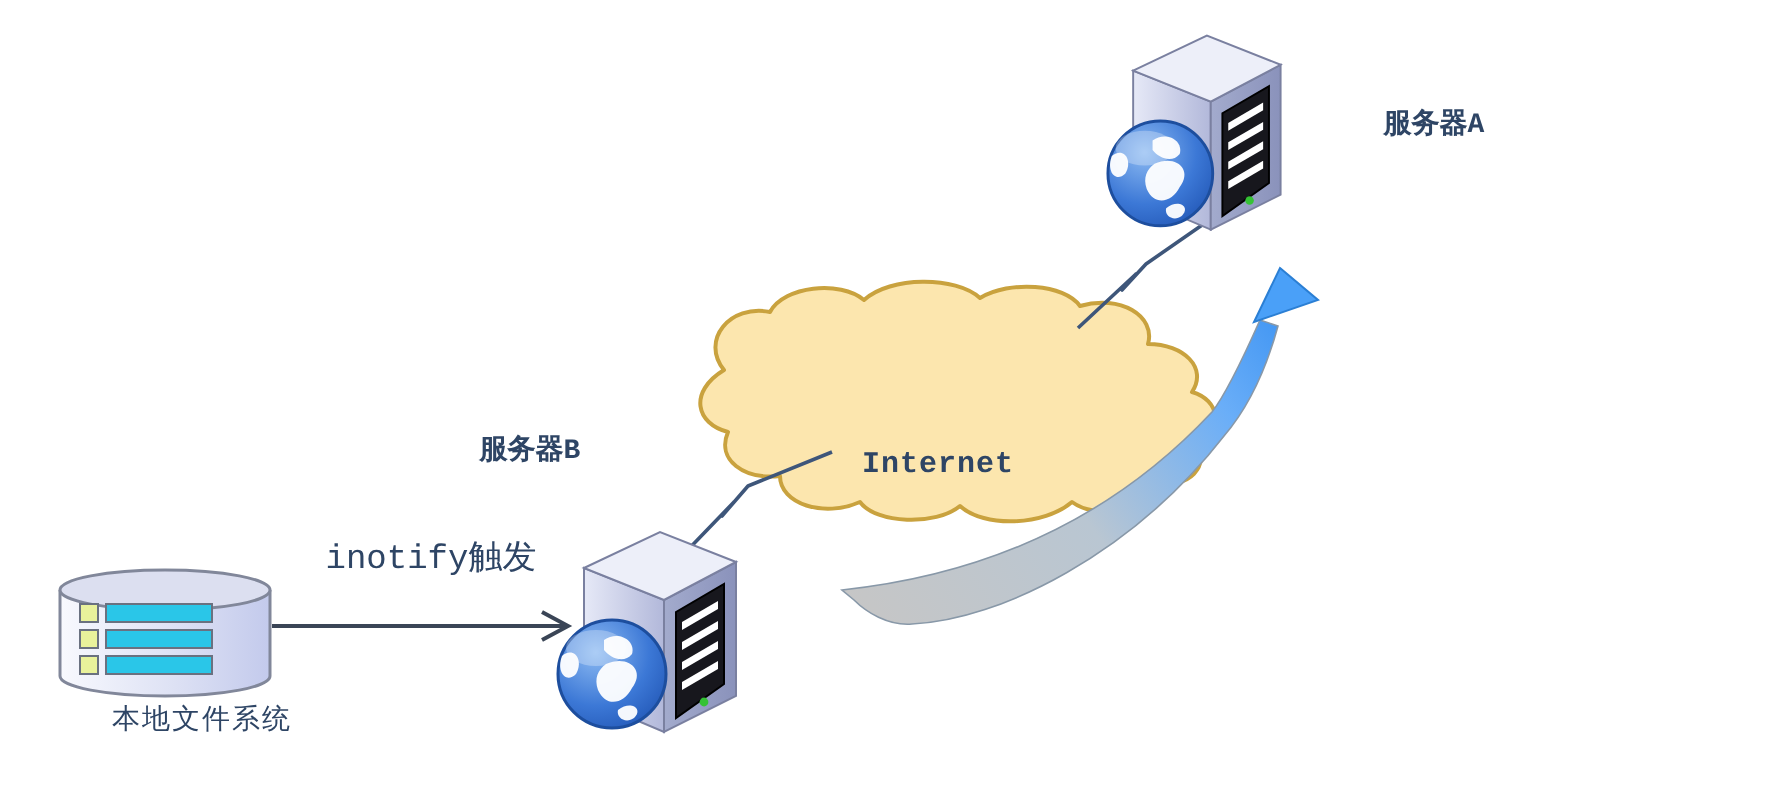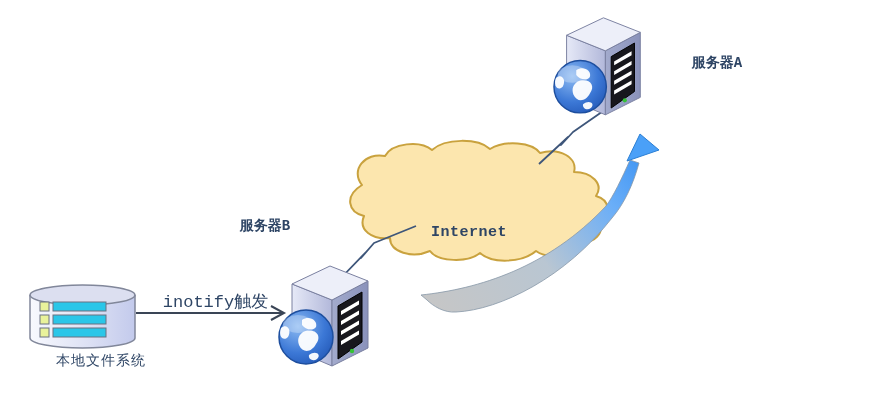--- a/index.html
+++ b/index.html
@@ -28,21 +28,21 @@
   .lbl.bold { font-weight: bold; }
   .lbl.internet {
     left: 389px; top: 187px; width: 160px;
     font-size: 15px; font-weight: bold; letter-spacing: 0.5px; margin-top: 36px;
   }
   .lbl.server-a-title    { left: 652px; top: 53px;  width: 130px; }
   .lbl.server-a-subtitle { left: 652px; top: 76px;  width: 170px; }
   .lbl.server-b-title    { left: 200px; top: 216px; width: 130px; }
   .lbl.server-b-subtitle { left: 110px; top: 236px; width: 215px; }
   .lbl.uplink  { left: 498px; top: 238px; width: 166px; letter-spacing: 2px; }
-  .lbl.inotify { left: 148px; top: 293px; width: 135px; font-size: 17px; }
+  .lbl.inotify { left: 148px; top: 271px; width: 135px; font-size: 17px; }
   .lbl.localfs { left: 41px;  top: 351px; width: 120px; letter-spacing: 1px; }
 </style>
 </head>
 <body>
 
 <div class="canvas">
 
   <svg class="svg-layer" viewBox="0 0 885 405">
     <defs>
       <linearGradient id="gLeftFace" x1="0" y1="0" x2="1" y2="0">

